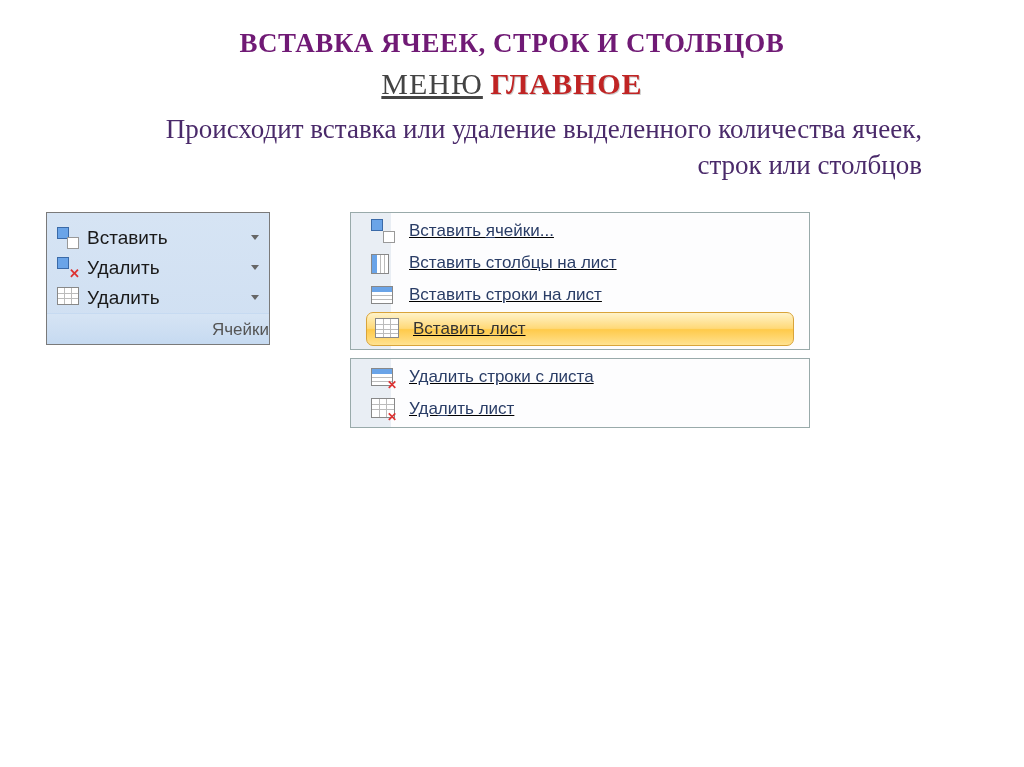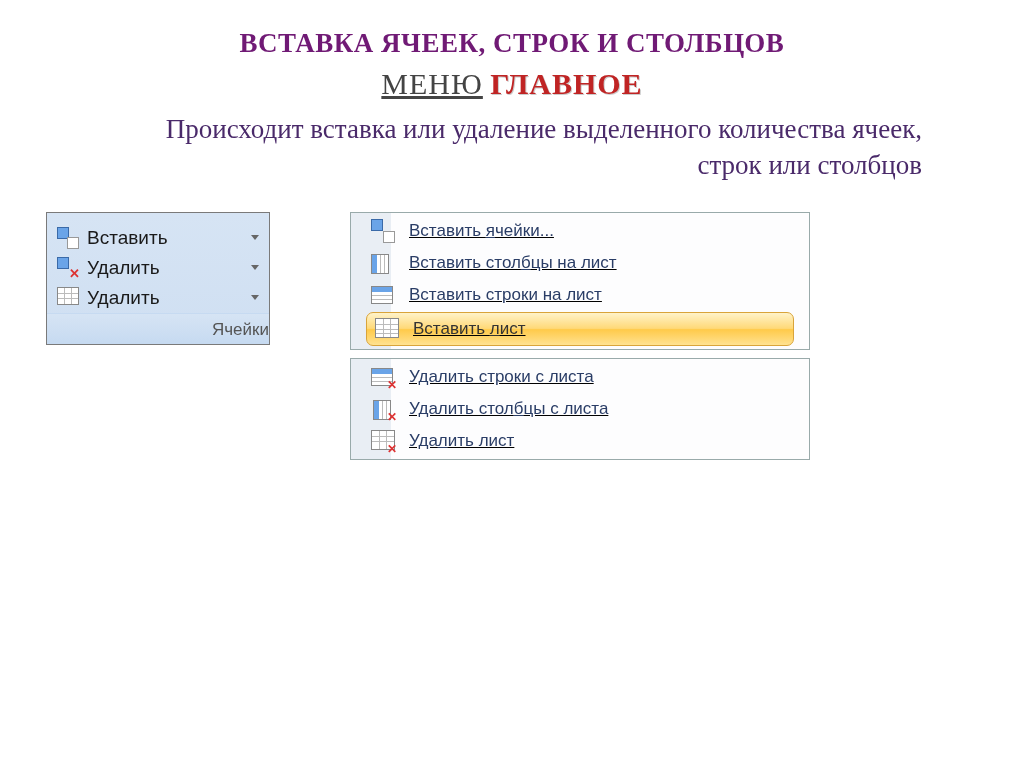--- a/index.html
+++ b/index.html
@@ -264,23 +264,19 @@
           <span class="lbl">Вставить <u>л</u>ист</span>
         </div>
       </div>
 
       <div class="menu">
         <div class="menu-item">
           <span class="ico ico-rows-del"></span>
           <span class="lbl">Удалить строки с листа</span>
         </div>
         <div class="menu-item">
-          <span class="ico ico-cols-del"></span>
-          <span class="lbl">Удалить стол<u>б</u>цы с листа</span>
-        </div>
-        <div class="menu-item">
           <span class="ico ico-sheet-del"></span>
           <span class="lbl">Уда<u>л</u>ить лист</span>
         </div>
       </div>
     </div>
   </div>
 </div>
 
 </body></html>

